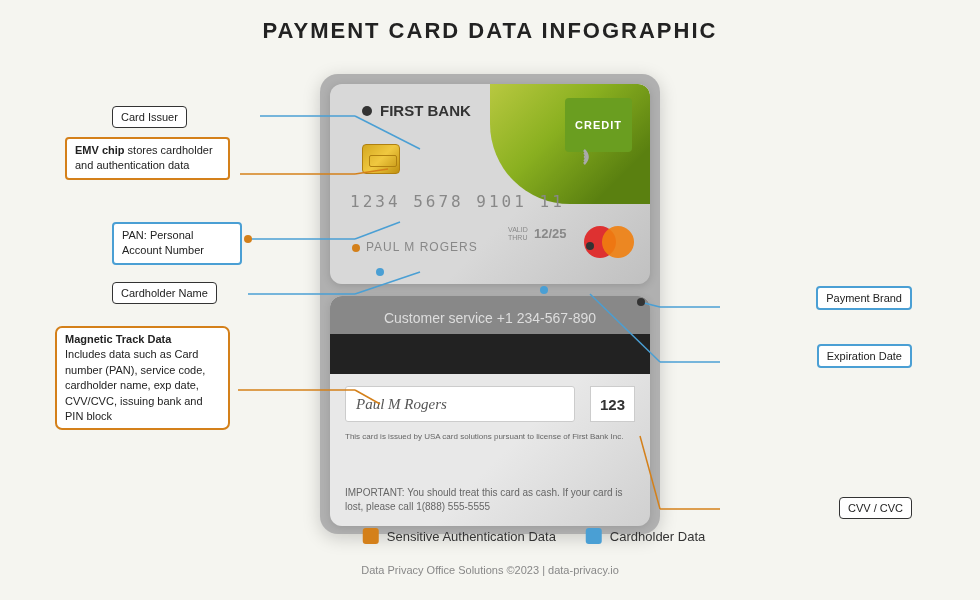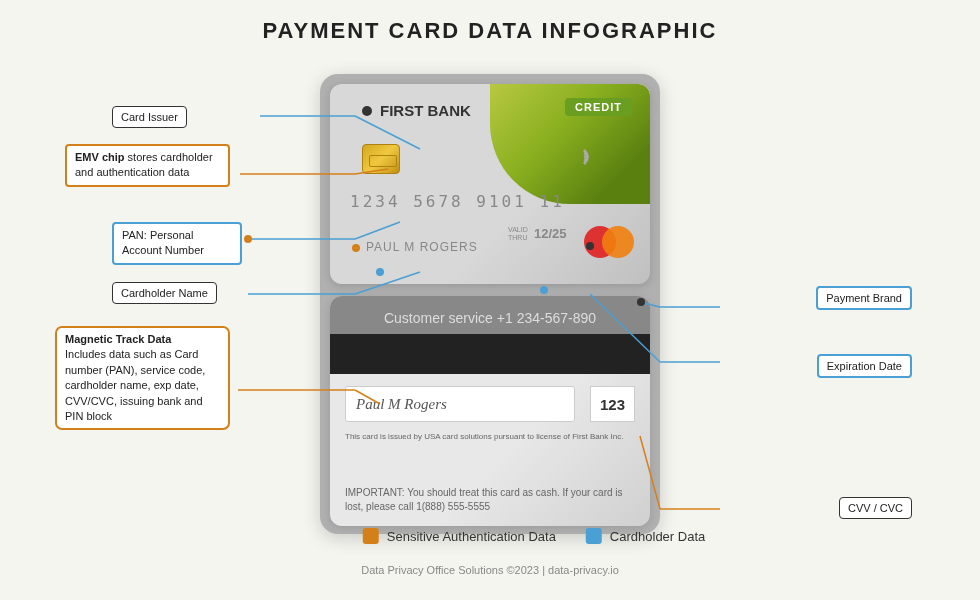--- a/index.html
+++ b/index.html
@@ -63,21 +63,21 @@
     }
 
     .credit-badge {
       position: absolute;
       top: 14px;
       right: 18px;
       background: #6a9e20;
       color: white;
       font-size: 11px;
       font-weight: bold;
-      padding: 3px 10px;
+      padding: 21px 10px;
       border-radius: 4px;
       letter-spacing: 1px;
     }
 
     .bank-name {
       position: absolute;
       top: 18px;
       left: 50px;
       font-size: 15px;
       font-weight: bold;
@@ -400,37 +400,37 @@
         <span class="signature-name">Paul M Rogers</span>
       </div>
       <div class="cvv-number">123</div>
       <div class="card-back-text1">This card is issued by USA card solutions pursuant to license of First Bank Inc.</div>
       <div class="card-back-text2">IMPORTANT: You should treat this card as cash. If your card is lost, please call 1(888) 555-5555</div>
     </div>
   </div>
 
   <div class="annotation" style="top:52px; left:112px;">Card Issuer</div>
 
-  <div class="annotation orange-border multiline" style="top:90px; left:65px;">
+  <div class="annotation orange-border multiline" style="top:83px; left:65px;">
     <span style="font-weight:bold;">EMV chip</span><span> stores cardholder and authentication data</span>
   </div>
 
   <div class="annotation blue-border" style="top:168px; left:112px; white-space:normal; width:130px; line-height:1.4;">PAN: Personal
 Account Number</div>
 
   <div class="annotation" style="top:228px; left:112px;">Cardholder Name</div>
 
   <div class="annotation orange-border multiline bold-text" style="top:272px; left:55px; max-width:175px;">
     <span style="font-weight:bold;display:block;">Magnetic Track Data</span>
     <span style="font-weight:normal;">Includes data such as Card number (PAN), service code, cardholder name, exp date, CVV/CVC, issuing bank and PIN block</span>
   </div>
 
   <div class="annotation blue-border" style="top:232px; right:68px;">Payment Brand</div>
 
-  <div class="annotation blue-border" style="top:300px; right:68px;">Expiration Date</div>
+  <div class="annotation blue-border" style="top:290px; right:68px;">Expiration Date</div>
 
   <div class="annotation" style="top:443px; right:68px;">CVV / CVC</div>
 
   <svg class="lines-svg">
 
     <line x1="260" y1="62" x2="355" y2="62" stroke="#4a9fd4" stroke-width="1.5"></line>
     <line x1="355" y1="62" x2="420" y2="95" stroke="#4a9fd4" stroke-width="1.5"></line>
 
     <line x1="240" y1="120" x2="355" y2="120" stroke="#d4801a" stroke-width="1.5"></line>
     <line x1="355" y1="120" x2="388" y2="115" stroke="#d4801a" stroke-width="1.5"></line>

